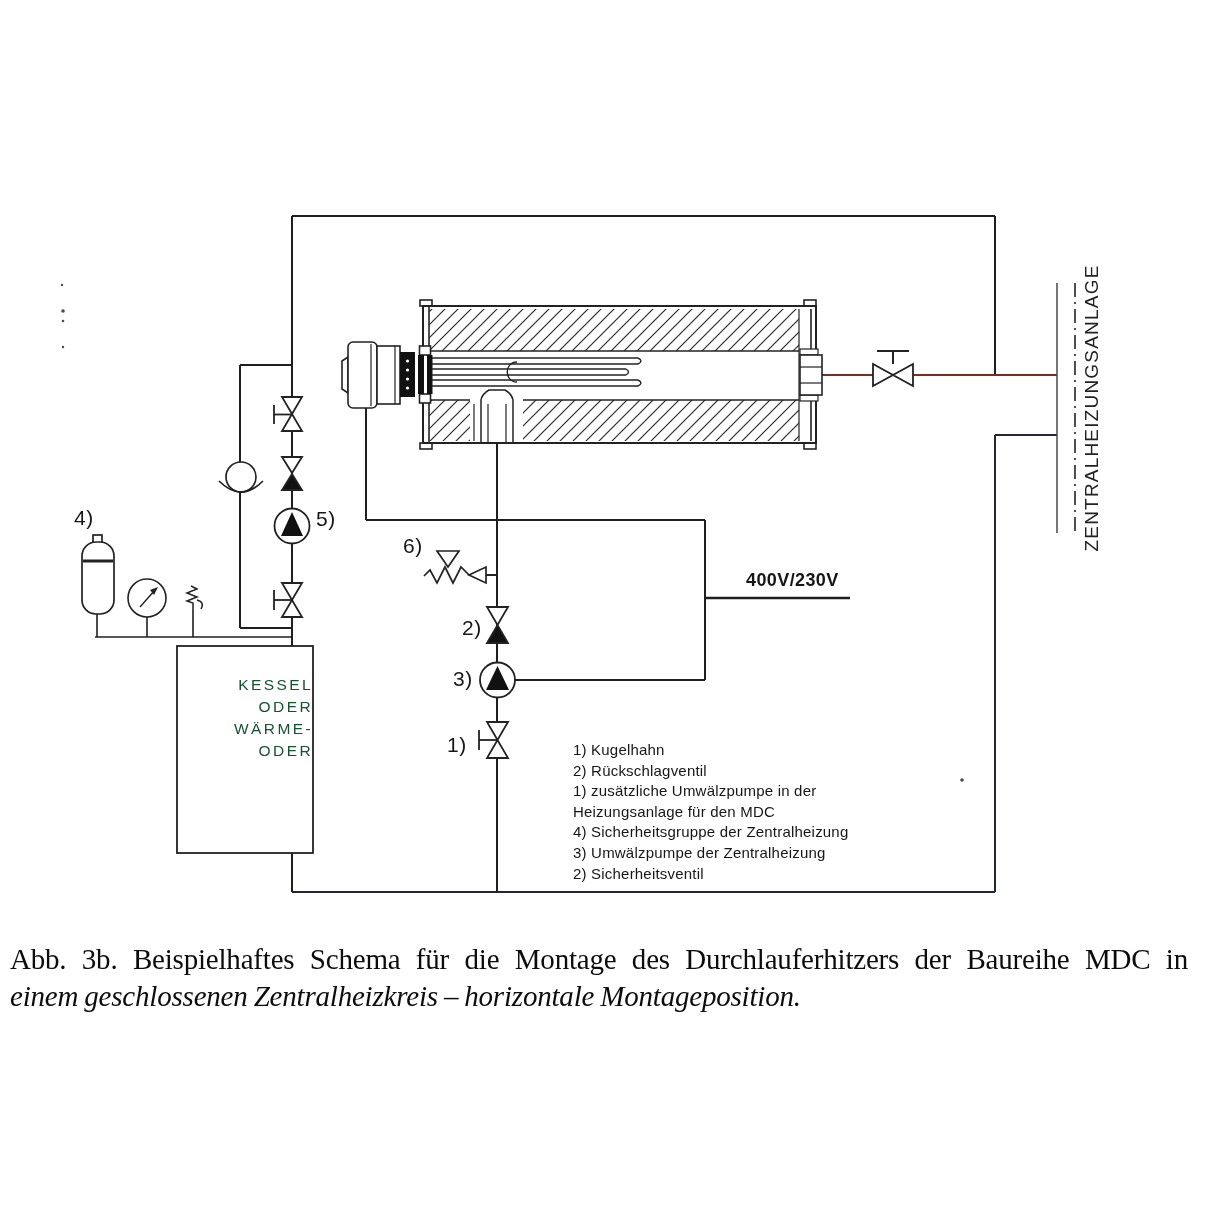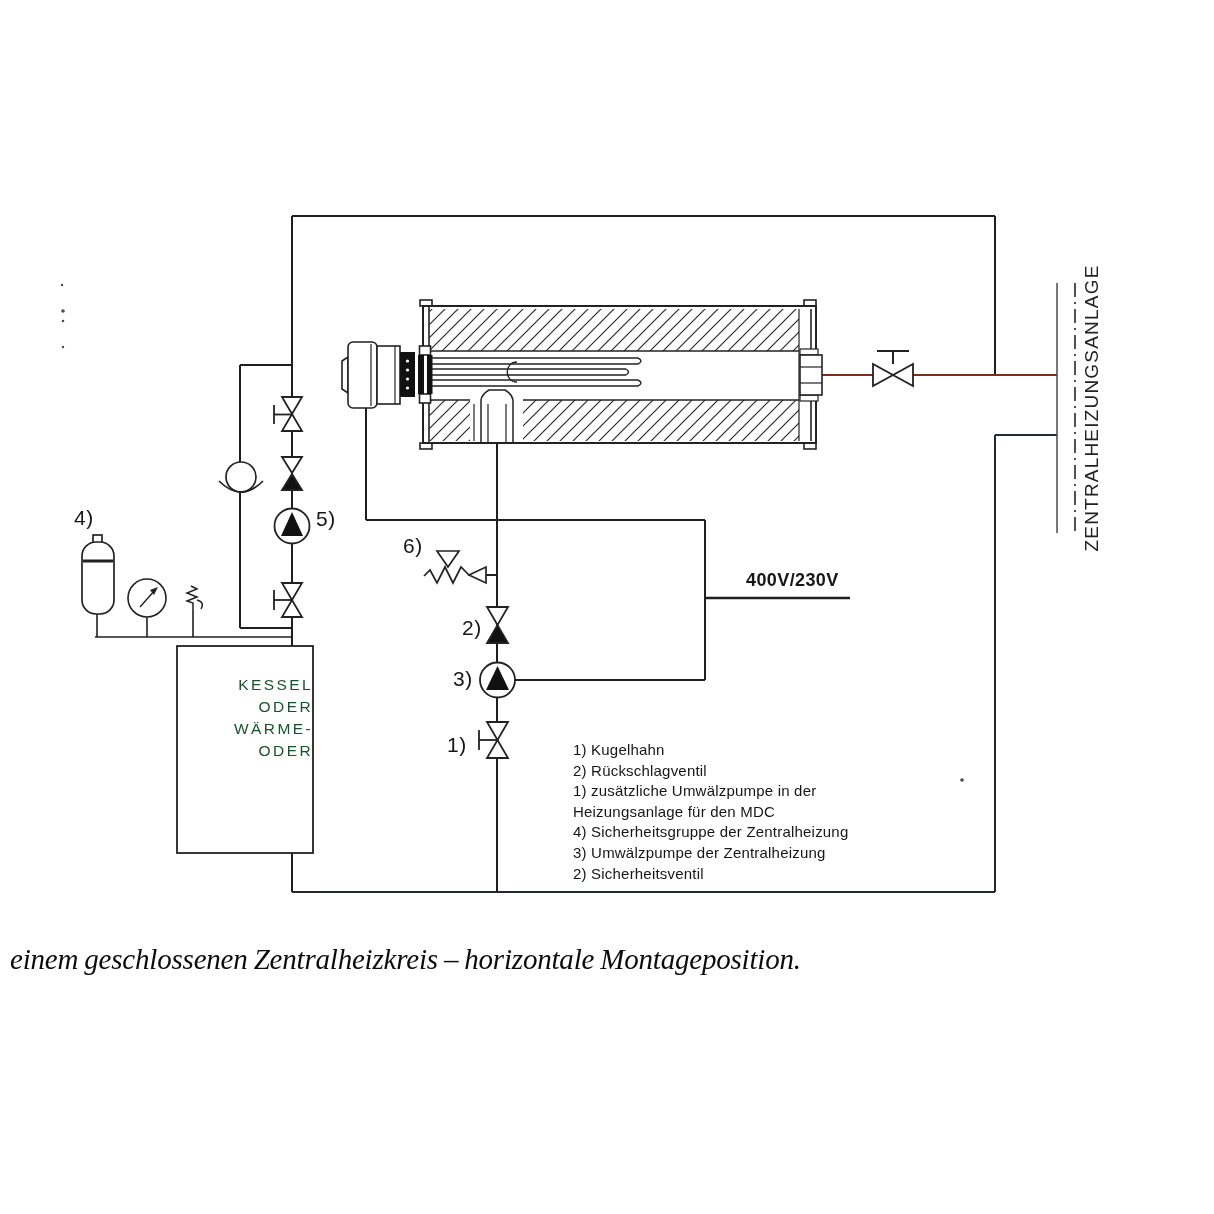--- a/index.html
+++ b/index.html
@@ -232,16 +232,17 @@
     <div>1) Kugelhahn</div>
     <div>2) Rückschlagventil</div>
     <div>1) zusätzliche Umwälzpumpe in der</div>
     <div>Heizungsanlage für den MDC</div>
     <div>4) Sicherheitsgruppe der Zentralheizung</div>
     <div>3) Umwälzpumpe der Zentralheizung</div>
     <div>2) Sicherheitsventil</div>
   </div>
 
   <div class="abs caption">
+    <div class="l1">Abb. 3b. Beispielhaftes Schema für die Montage des Durchlauferhitzers der Baureihe MDC in</div>
     <div class="l2">einem geschlossenen Zentralheizkreis – horizontale Montageposition.</div>
   </div>
 
 </div>
 
 </body></html>

